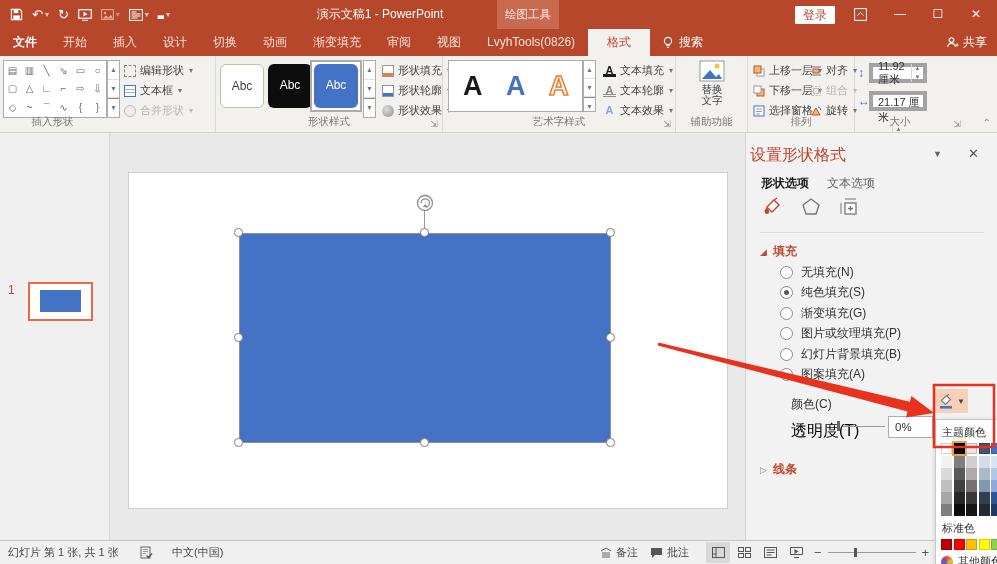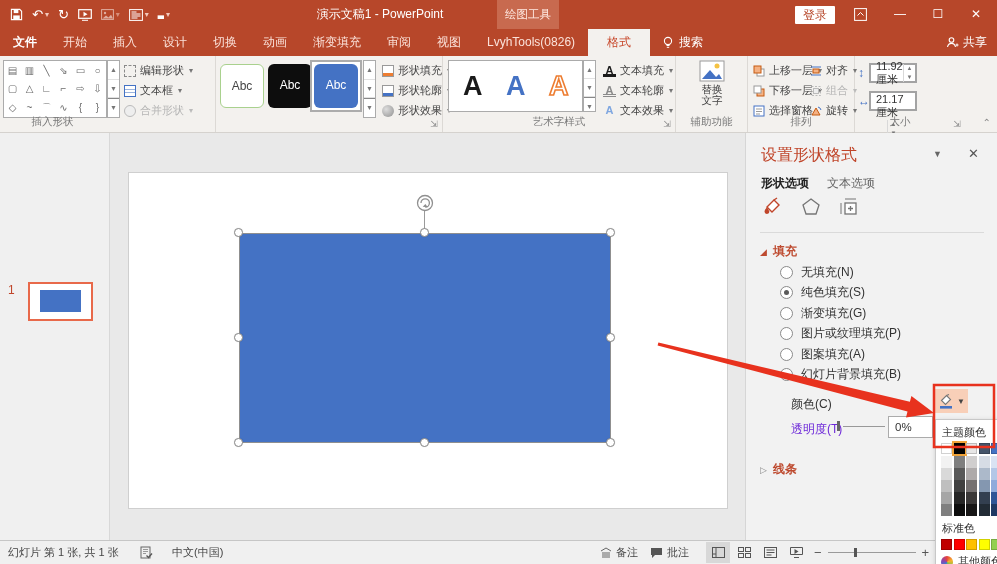--- a/index.html
+++ b/index.html
@@ -60,21 +60,21 @@
   .ic-merge { border-radius:50%; border:1px solid #bbb; background:#eee; }
   .ic-fillbar { border:1px solid #999; background:linear-gradient(#fff 70%, #ED7D31 70%); }
   .ic-linebar { border:1px solid #999; background:linear-gradient(#fff 70%, #4472C4 70%); }
   .ic-effect { border-radius:50%; background:radial-gradient(circle at 35% 35%, #ddd, #909090); }
   .ic-A { width:13px; font-size:11px; font-weight:bold; text-align:center; line-height:10px; }
   .abc-tile { position:absolute; width:44px; height:44px; border-radius:6px; text-align:center;
     line-height:42px; font-size:12px; }
   .sel-frame { position:absolute; border:2px solid #ACACAC; background:#fff; padding:2px; }
   .sel-frame .abc-tile { position:relative; width:44px; height:44px; }
   .wordA { position:absolute; font-size:27px; font-weight:bold; }
-  .spinbox { position:absolute; width:48px; height:20px; background:#fff; border:2px solid #a3a3a3;
+  .spinbox { position:absolute; width:58px; height:20px; background:#fff; border:4px solid #a3a3a3;
     font-size:11px; color:#333; display:flex; align-items:center; }
   .spinbox .val { flex:1; padding-left:5px; }
   .spinbox .spin { width:12px; display:flex; flex-direction:column; border-left:1px solid #D8D8D8; }
   .spinbox .spin span { font-size:6px; line-height:9px; text-align:center; color:#777; }
   .sz-ic { position:absolute; color:#4472C4; font-size:12px; }
   .collapse-chev { position:absolute; right:6px; bottom:4px; color:#8A8A8A; font-size:10px; }
   
   .thumbs { position:absolute; left:0; top:133px; width:110px; height:407px; background:#F0F0F0;
     border-right:1px solid #D8D8D8; }
   .thumb-num { position:absolute; left:8px; top:150px; color:#C0452A; font-size:12px; }
@@ -85,41 +85,41 @@
   .slide { position:absolute; left:128px; top:172px; width:600px; height:337px; background:#fff;
     border:1px solid #CFCFCF; }
   .shape-rect { position:absolute; left:239px; top:233px; width:372px; height:210px;
     border:1px solid #8F8F8F; }
   .handle { position:absolute; width:9px; height:9px; border-radius:50%; background:#fff;
     border:1px solid #8A8A8A; box-shadow:0 0 1px rgba(0,0,0,.2); }
   .rot-stem { position:absolute; left:424px; top:211px; width:1px; height:20px; background:#9A9A9A; }
   
   .pane { position:absolute; left:745px; top:133px; width:252px; height:407px; background:#F2F2F2;
     border-left:1px solid #D6D6D6; }
-  .pane-title { position:absolute; left:15px; top:12px; font-size:16px; color:#C0452A; }
+  .pane-title { position:absolute; left:4px; top:12px; font-size:16px; color:#C0452A; }
   .pane-dd { position:absolute; right:55px; top:16px; color:#666; font-size:9px; }
   .pane-x { position:absolute; right:18px; top:13px; color:#555; font-size:13px; }
   .pane-tabs { position:absolute; left:15px; top:42px; display:flex; gap:18px; font-size:12px; }
   .pane-tabs .pt-active { color:#222; font-weight:bold; }
   .pane-tabs .pt { color:#666; }
   .pane-icons { position:absolute; left:17px; top:64px; display:flex; gap:18px; align-items:center; }
   .pane-sep { position:absolute; left:14px; top:99px; width:224px; border-top:1px solid #DADADA; }
   .sec-head { position:absolute; left:14px; font-size:12px; font-weight:bold; color:#BE4B30; }
   .sec-head .tri { font-size:9px; margin-right:6px; color:#BE4B30; }
   #fill-options { position:absolute; left:34px; top:129px; }
   .fopt { display:flex; align-items:center; gap:8px; height:20.5px; font-size:12px; color:#333; }
   .radio { width:13px; height:13px; border-radius:50%; border:1px solid #8A8A8A; background:#fff;
     position:relative; flex:none; }
   .radio.on::after { content:""; position:absolute; left:3px; top:3px; width:5px; height:5px;
     border-radius:50%; background:#5A5A5A; }
   .color-row-label { position:absolute; left:45px; top:263px; font-size:12px; color:#333; }
   .color-btn { position:absolute; left:189px; top:256px; width:33px; height:24px; background:#F8CFB8;
     display:flex; align-items:center; justify-content:center; gap:3px; }
   .color-btn .car { font-size:8px; color:#444; }
-  .transp-label { position:absolute; left:45px; top:288px; font-size:12px; color:#6d28d9; }
+  .transp-label { position:absolute; left:45px; top:288px; font-size:16px; color:#000000; }
   .slider-thumb { position:absolute; left:91px; top:288px; width:3px; height:10px; background:#666; }
   .slider-track { position:absolute; left:97px; top:293px; width:42px; height:1px; background:#999; }
   .transp-box { position:absolute; left:142px; top:283px; width:45px; height:22px; background:#fff;
     border:1px solid #ABABAB; font-size:11.5px; color:#333; line-height:20px; padding-left:6px; }
   .line-head { top:328px; }
   
   .statusbar { position:absolute; left:0; top:540px; width:997px; height:24px; background:#F0F0F0;
     border-top:1px solid #C6C6C6; font-size:11px; color:#444; }
   .sb-item { position:absolute; top:0; height:23px; display:flex; align-items:center; gap:4px; }
   .viewbtn { width:24px; height:21px; display:flex; align-items:center; justify-content:center; }
@@ -294,20 +294,21 @@
       <div class="ribtn-sm" style="left:166px;top:27px;">
         <span class="ic ic-linebar"></span>
         <span>形状轮廓</span>
           <span class="car">▾</span>
       </div>
       <div class="ribtn-sm" style="left:166px;top:47px;">
         <span class="ic ic-effect"></span>
         <span>形状效果</span>
           <span class="car">▾</span>
       </div>
+      <div class="glabel">形状样式</div>
       <div class="launcher">⇲</div>
     </div>
 
     <div class="rgroup" style="left:443px;width:233px;">
       <div class="gallery-box" style="left:5px;top:4px;width:135px;height:52px;">
         <span class="wordA" style="left:14px;top:10px;color:#1a1a1a;">A</span>
         <span class="wordA" style="left:57px;top:10px;color:#4472C4;">A</span>
         <span class="wordA" style="left:100px;top:10px;color:#fff;-webkit-text-stroke:1.6px #ED7D31;">A</span>
       </div>
       <div class="scrollcol" style="left:140px;top:4px;height:52px;">
@@ -488,25 +489,25 @@
         <div class="fopt">
           <span class="radio"></span>
           <span>渐变填充(G)</span>
         </div>
         <div class="fopt">
           <span class="radio"></span>
           <span>图片或纹理填充(P)</span>
         </div>
         <div class="fopt">
           <span class="radio"></span>
-          <span>图案填充(A)</span>
+          <span>幻灯片背景填充(B)</span>
         </div>
         <div class="fopt">
           <span class="radio"></span>
-          <span>幻灯片背景填充(B)</span>
+          <span>图案填充(A)</span>
         </div>
       </div>
     <div class="color-row-label">颜色(C)</div>
     <div class="color-btn">
       <svg width="16" height="15" viewBox="0 0 16 15">
         <path d="M3.5 6.5l5-5 4 4-5 5z" fill="#fff" stroke="#777" stroke-width="1.1"></path>
         <path d="M8.5 1.5l2.5-1" stroke="#777" stroke-width="1.1"></path>
         <rect x="2" y="12" width="12" height="2.6" fill="#4472C4"></rect>
       </svg>
       <span class="car">▼</span>

